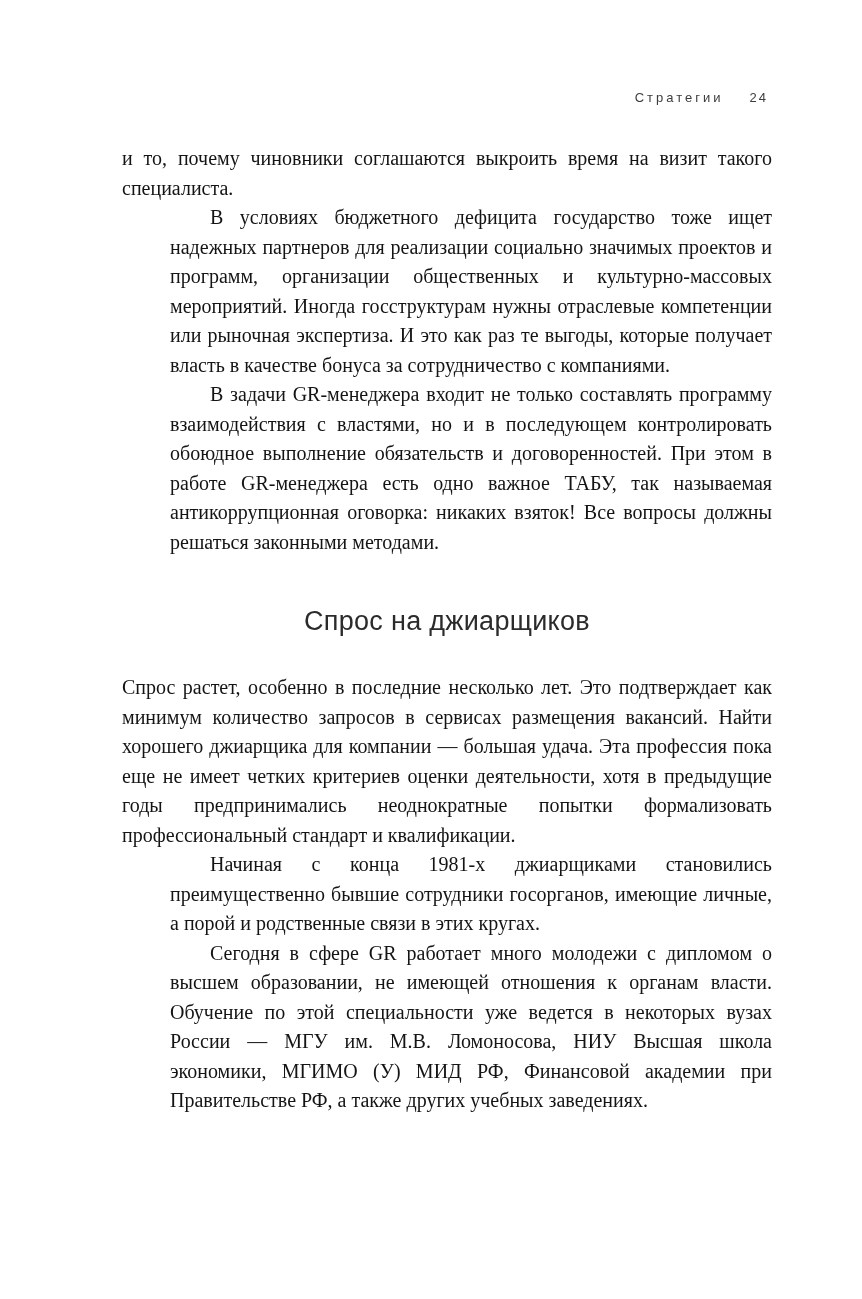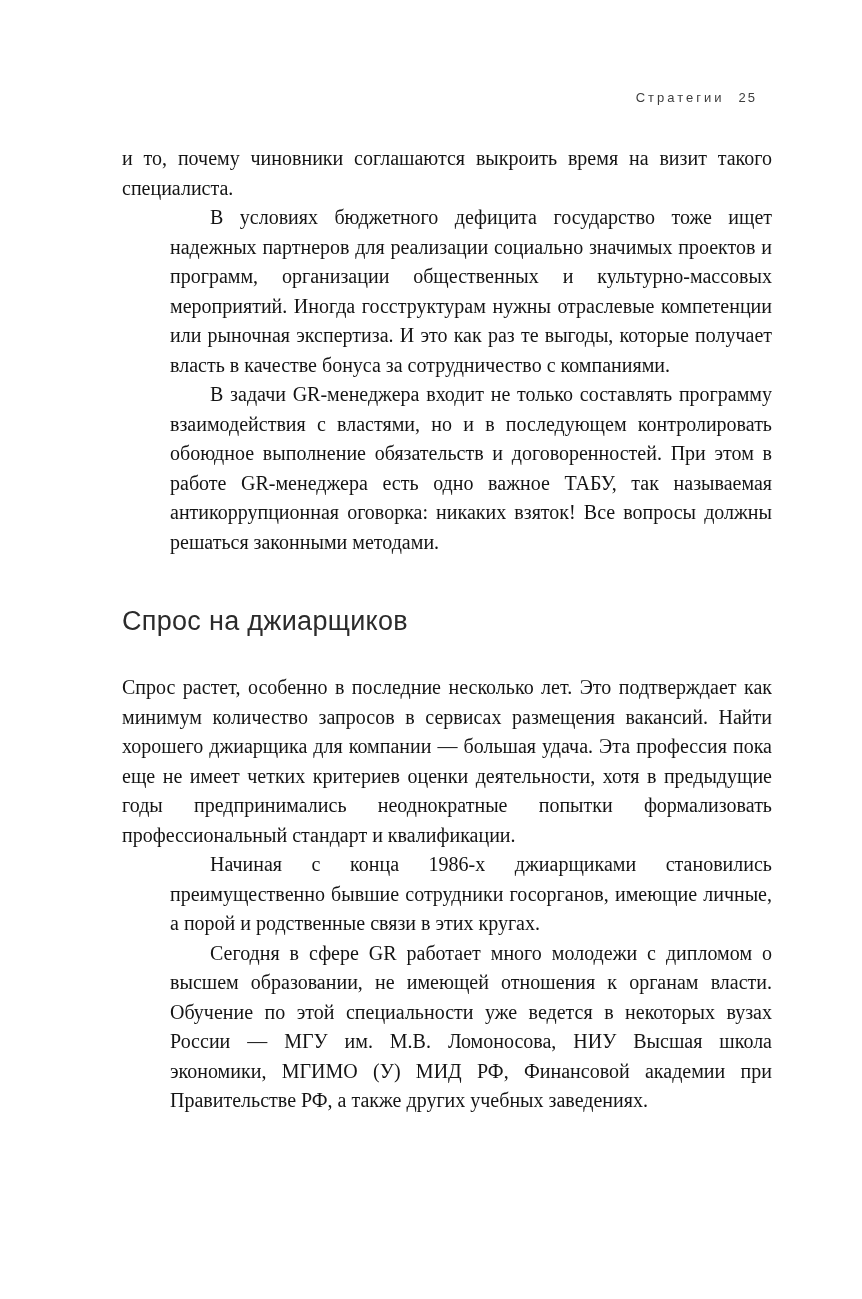--- a/index.html
+++ b/index.html
@@ -11,26 +11,26 @@
     position: relative;
     width: 862px;
     height: 1299px;
     background: #ffffff;
     overflow: hidden;
     font-family: "Liberation Serif", serif;
   }
   .page-header {
     position: absolute;
     top: 90px;
-    left: 107px;
+    left: 118px;
     width: 650px;
     display: flex;
     justify-content: flex-end;
     align-items: baseline;
-    gap: 14px;
+    gap: 26px;
     font-family: "Liberation Sans", sans-serif;
     font-size: 13px;
     color: #3c3c3c;
   }
   .section-label {
     letter-spacing: 3px;
   }
   .page-number {
     letter-spacing: 2px;
     font-weight: 400;
@@ -54,46 +54,46 @@
     text-indent: 40px;
     margin-left: 48px;
   }
   .section-heading {
     font-family: "Liberation Sans", sans-serif;
     font-size: 27px;
     font-weight: 400;
     color: #2b2b2b;
     letter-spacing: 0.3px;
     margin: 48px 0 36px 0;
-    text-align: left;
+    text-align: center;
     text-indent: 0;
     line-height: 32px;
   }
 </style>
 </head>
 <body>
 
 <div class="page">
 
   <header class="page-header">
     <span class="section-label">Стратегии</span>
-    <span class="page-number">25</span>
+    <span class="page-number">24</span>
   </header>
 
   <main class="body-text">
 
     <p class="para">и то, почему чиновники соглашаются выкроить время на визит такого специалиста.</p>
 
     <p class="para indent">В условиях бюджетного дефицита государство тоже ищет надежных партнеров для реализации социально значимых проектов и программ, организации общественных и культурно-массовых мероприятий. Иногда госструктурам нужны отраслевые компетенции или рыночная экспертиза. И это как раз те выгоды, которые получает власть в качестве бонуса за сотрудничество с компаниями.</p>
 
     <p class="para indent">В задачи GR-менеджера входит не только составлять программу взаимодействия с властями, но и в последующем контролировать обоюдное выполнение обязательств и договоренностей. При этом в работе GR-менеджера есть одно важное ТАБУ, так называемая антикоррупционная оговорка: никаких взяток! Все вопросы должны решаться законными методами.</p>
 
     <h2 class="section-heading">Спрос на джиарщиков</h2>
 
     <p class="para">Спрос растет, особенно в последние несколько лет. Это подтверждает как минимум количество запросов в сервисах размещения вакансий. Найти хорошего джиарщика для компании — большая удача. Эта профессия пока еще не имеет четких критериев оценки деятельности, хотя в предыдущие годы предпринимались неоднократные попытки формализовать профессиональный стандарт и квалификации.</p>
 
-    <p class="para indent">Начиная с конца 1986-х джиарщиками становились преимущественно бывшие сотрудники госорганов, имеющие личные, а порой и родственные связи в этих кругах.</p>
+    <p class="para indent">Начиная с конца 1981-х джиарщиками становились преимущественно бывшие сотрудники госорганов, имеющие личные, а порой и родственные связи в этих кругах.</p>
 
     <p class="para indent">Сегодня в сфере GR работает много молодежи с дипломом о высшем образовании, не имеющей отношения к органам власти. Обучение по этой специальности уже ведется в некоторых вузах России — МГУ им. М.В. Ломоносова, НИУ Высшая школа экономики, МГИМО (У) МИД РФ, Финансовой академии при Правительстве РФ, а также других учебных заведениях.</p>
 
   </main>
 
 </div>
 
 </body></html>

